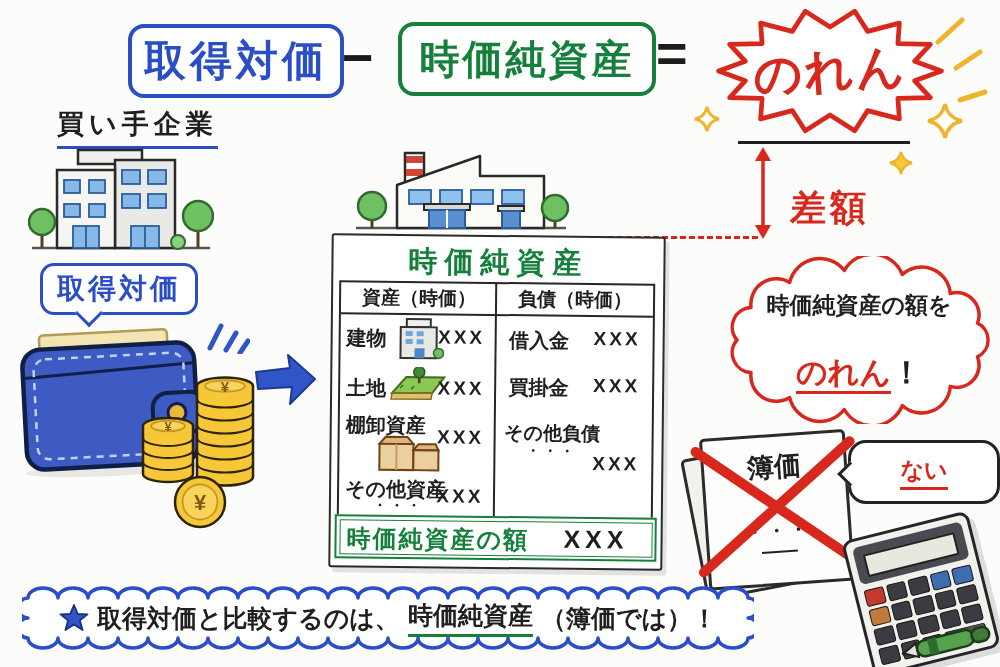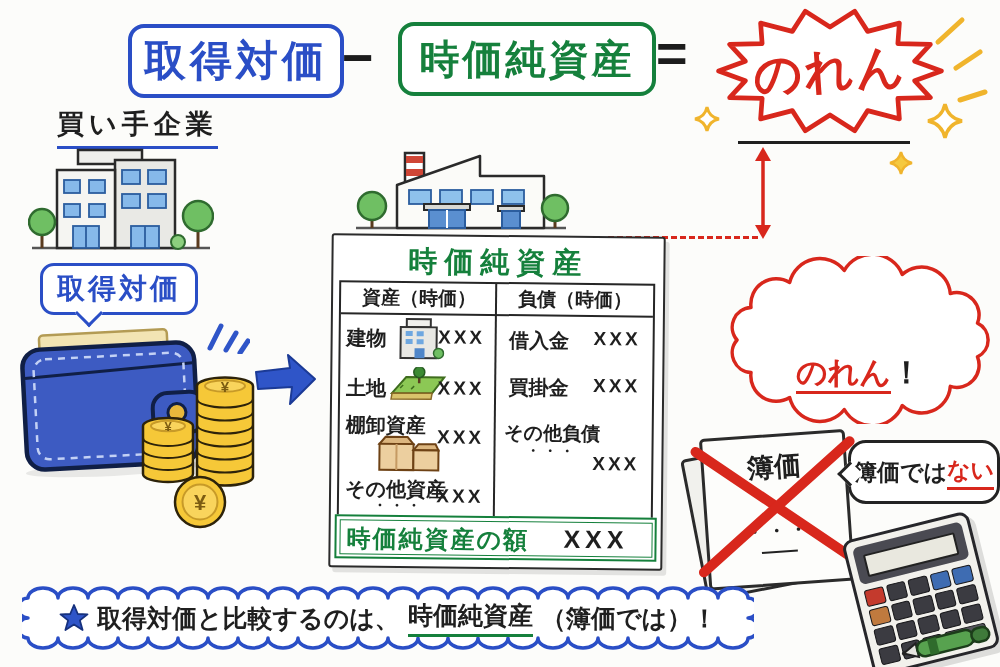--- a/index.html
+++ b/index.html
@@ -97,20 +97,21 @@
         <path d="M30,90 L55,82"></path>
     </g>
   </svg>
 
   <div class="abs" style="left:738px;top:141px;width:172px;border-top:3.5px solid #1f1f1f;"></div>
   <svg class="abs" style="left:748px;top:146px;" width="30" height="94" viewBox="0 0 30 94">
     <line x1="15" y1="10" x2="15" y2="84" stroke="#d8271c" stroke-width="3.5"></line>
     <polygon points="15,1 7,15 23,15" fill="#d8271c"></polygon>
     <polygon points="15,93 7,79 23,79" fill="#d8271c"></polygon>
   </svg>
+  <div class="abs jp" style="left:790px;top:184px;font-size:36px;font-weight:700;color:#d8271c;letter-spacing:4px;"><span>差額</span></div>
   <div class="abs" style="left:608px;top:236px;width:150px;border-top:3.5px dashed #d8271c;"></div>
 
   <div class="abs jp" style="left:57px;top:106px;font-size:27px;font-weight:700;letter-spacing:5px;border-bottom:3.5px solid #2a4ec6;padding-bottom:4px;text-align:right;"><span>買い手企業</span></div>
 
   <svg class="abs" style="left:28px;top:146px;" width="186" height="110" viewBox="0 0 186 110">
     <line x1="4" y1="102" x2="182" y2="102" stroke="#555" stroke-width="2.5"></line>
     <rect x="50" y="4" width="64" height="14" fill="#efefec" stroke="#2a2a2a" stroke-width="2.5"></rect>
     <rect x="87" y="14" width="60" height="88" fill="#e9e9e5" stroke="#2a2a2a" stroke-width="2.5"></rect>
     <rect x="29" y="24" width="58" height="78" fill="#f5f5f2" stroke="#2a2a2a" stroke-width="2.5"></rect>
     <g fill="#86b9ea" stroke="#2b5d9e" stroke-width="1.8">
@@ -285,38 +286,38 @@
       <div class="inner"></div>
       <span class="abs jp" style="left:10px;top:6px;font-size:24px;font-weight:700;color:#15803c;letter-spacing:2px;">時価純資産の額</span>
       <span class="abs" style="right:26px;top:6px;font-size:25px;font-weight:800;letter-spacing:5px;">XXX</span>
     </div>
   </div>
 
   <div class="abs" style="left:726px;top:256px;width:266px;height:168px;">
     <svg width="266" height="168" viewBox="0 0 266 168">
       <path id="cloud-shape" fill="#ffffff" stroke="#d8271c" stroke-width="3.5" stroke-linejoin="round" d="M11.0,84.0A19.7,19.7 0 0 1 25.0,51.5A25.6,25.6 0 0 1 63.7,26.4A31.0,31.0 0 0 1 118.3,14.5A32.3,32.3 0 0 1 176.3,18.5A28.7,28.7 0 0 1 224.3,37.6A22.3,22.3 0 0 1 251.5,67.2A18.6,18.6 0 0 1 251.5,100.8A22.3,22.3 0 0 1 224.3,130.4A28.7,28.7 0 0 1 176.3,149.5A32.3,32.3 0 0 1 118.3,153.5A31.0,31.0 0 0 1 63.7,141.6A25.6,25.6 0 0 1 25.0,116.5A19.7,19.7 0 0 1 11.0,84.0Z"></path>
     </svg>
+    <div class="cloud-text jp" style="top:34px;font-size:23px;">時価純資産の額を</div>
     <div class="cloud-text jp" style="top:96px;font-size:31px;font-weight:800;">
       <span class="red-underline" style="color:#d8271c;">のれん</span><span style="color:#1f1f1f;">！</span>
     </div>
   </div>
 
   <div id="book" class="abs" style="left:692px;top:434px;width:164px;height:152px;">
     <div class="back"></div>
     <div class="front">
       <div class="abs jp" style="left:0;top:12px;width:100%;text-align:center;font-size:27px;font-weight:700;">簿価</div>
       <div class="abs jp" style="left:0;bottom:40px;width:100%;text-align:center;font-size:18px;font-weight:800;letter-spacing:4px;">・・・</div>
       <div class="abs" style="left:50%;bottom:30px;width:36px;margin-left:-18px;border-top:2.5px solid #222;"></div>
     </div>
     <div class="xbar" style="transform:rotate(38deg);"></div>
     <div class="xbar" style="transform:rotate(-38deg);"></div>
   </div>
 
   <div class="abs bbubble jp" style="left:848px;top:440px;width:146px;height:58px;font-size:23px;font-weight:600;">
-    <span>簿価では</span>
       <span class="red-underline" style="color:#d8271c;font-weight:700;">ない</span>
     <div class="tail"></div>
   </div>
 
   <div id="calc" class="abs" style="left:856px;top:524px;width:124px;height:134px;">
     <div class="panel">
       <div class="screen"></div>
     </div>
     <div class="keys">
       <div style="background:#c43a2d;"></div>

